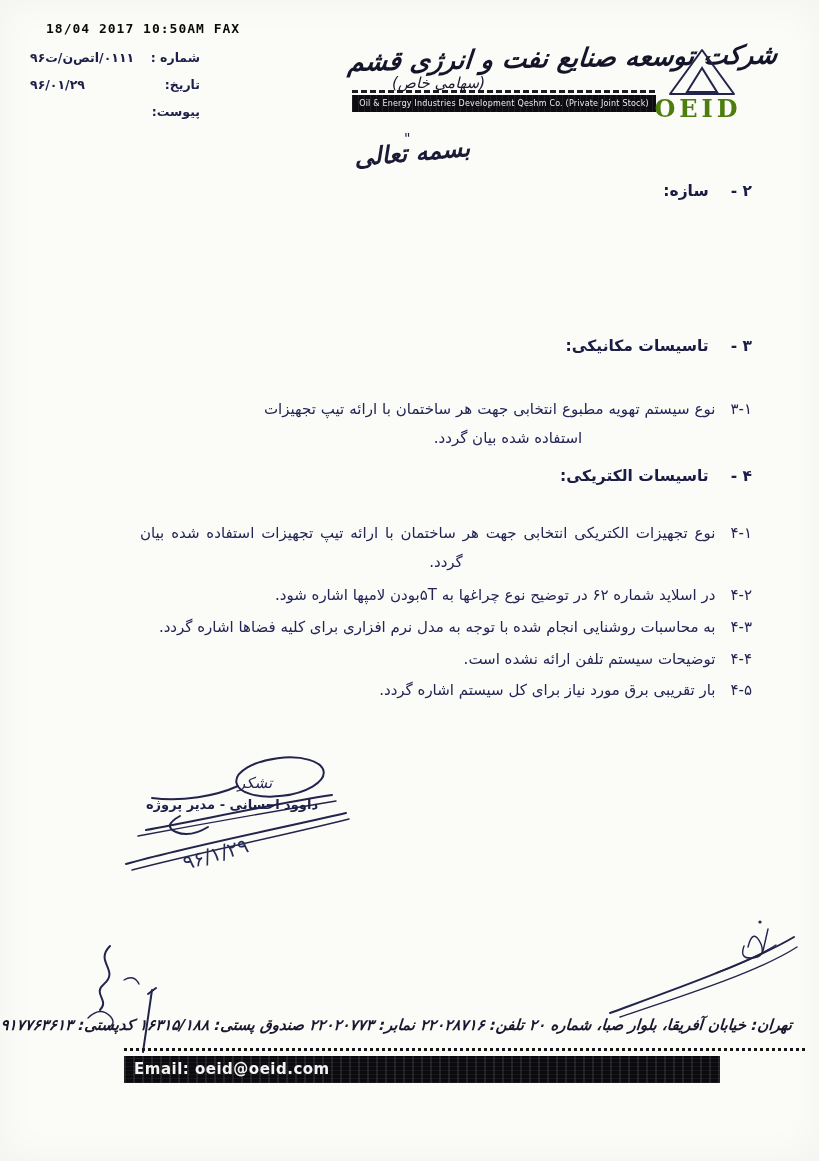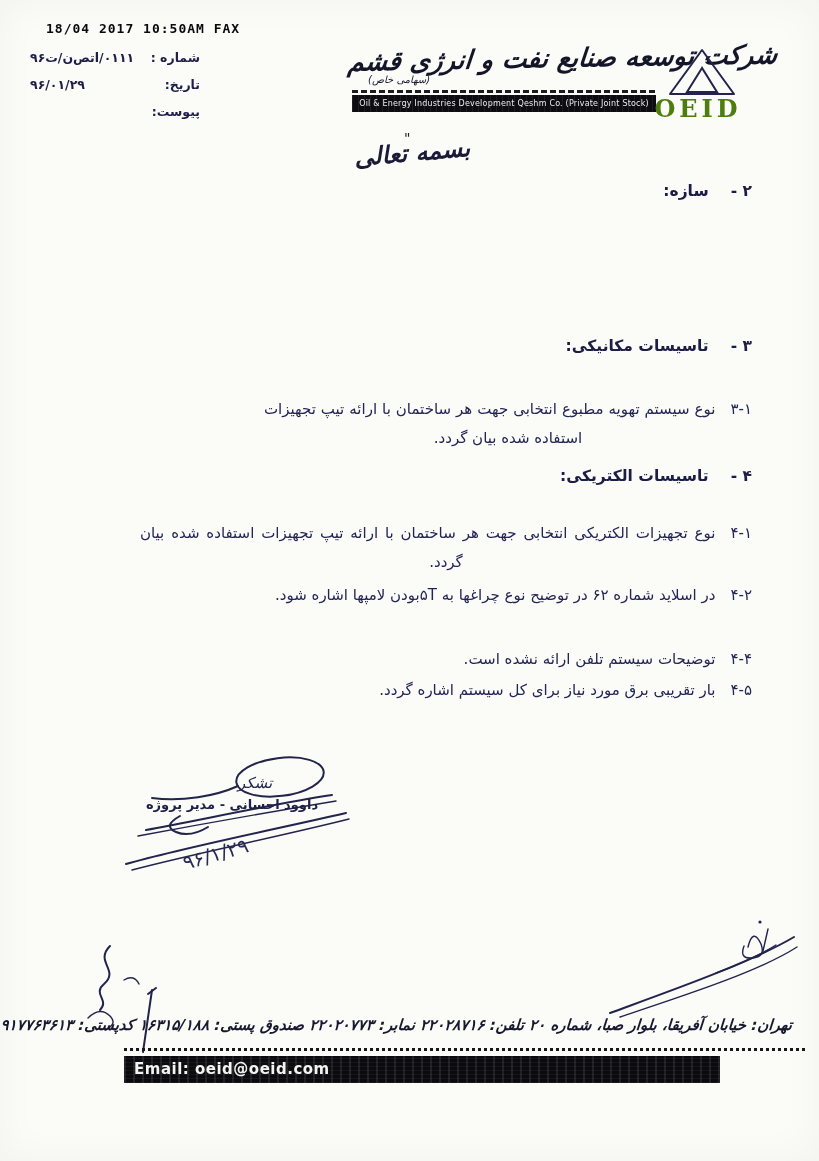--- a/index.html
+++ b/index.html
@@ -14,21 +14,21 @@
        font-weight:bold;font-size:13px;color:#0a0a0a;letter-spacing:1px;}
   
   .fields{position:absolute;left:30px;top:48px;width:170px;direction:rtl;
           font-size:12.5px;font-weight:bold;color:#1d1f4a;}
   .fieldrow{display:flex;justify-content:space-between;margin-bottom:7px;line-height:20px;}
   .fieldrow .lone{margin-right:0;}
   
   .company-fa{position:absolute;left:348px;top:44px;width:312px;text-align:center;
       font-family:"DejaVu Serif",serif;font-style:italic;font-weight:bold;font-size:26px;
       color:#15152a;transform:rotate(-1deg) skewX(-6deg);white-space:nowrap;}
-  .company-type{position:absolute;left:368px;top:74px;font-size:10px;font-style:italic;
+  .company-type{position:absolute;left:392px;top:74px;font-size:15px;font-style:italic;
       color:#1a1a30;direction:rtl;}
   .dash-rule{position:absolute;left:352px;top:90px;width:303px;border-top:3px dashed #1c1c22;}
   .banner{position:absolute;left:352px;top:95px;width:304px;height:17px;background:#0c0c11;
       color:#ececec;font-size:8px;line-height:17px;text-align:center;white-space:nowrap;
       overflow:hidden;letter-spacing:.2px;
       background-image:repeating-linear-gradient(90deg,rgba(255,255,255,.07) 0 1px,transparent 1px 6px);}
   
   .logo-svg{position:absolute;left:660px;top:42px;}
   .logo-text{position:absolute;left:648px;top:94px;width:100px;text-align:center;
       font-family:"DejaVu Serif",serif;font-weight:600;font-size:24px;letter-spacing:4px;
@@ -120,20 +120,23 @@
   <div class="heading" style="top:467px">
     <span>۴ -</span>
     <span>تاسیسات الکتریکی:</span>
   </div>
   <div class="item multi" style="top:519px;width:612px">
     <span class="num">۴-۱</span><span>نوع تجهیزات الکتریکی انتخابی جهت هر ساختمان با ارائه تیپ تجهیزات استفاده شده بیان گردد.</span>
   </div>
   <div class="item single" style="top:581px">
     <span class="num">۴-۲</span><span>در اسلاید شماره ۶۲ در توضیح نوع چراغها به ۵Tبودن لامپها اشاره شود.</span>
   </div>
+  <div class="item single" style="top:613px">
+    <span class="num">۴-۳</span><span>به محاسبات روشنایی انجام شده با توجه به مدل نرم افزاری برای کلیه فضاها اشاره گردد.</span>
+  </div>
   <div class="item single" style="top:645px">
     <span class="num">۴-۴</span><span>توضیحات سیستم تلفن ارائه نشده است.</span>
   </div>
   <div class="item single" style="top:676px">
     <span class="num">۴-۵</span><span>بار تقریبی برق مورد نیاز برای کل سیستم اشاره گردد.</span>
   </div>
 
   <svg class="sig-svg" width="240" height="150" viewBox="0 0 240 150">
     <ellipse cx="160" cy="27" rx="44" ry="19" transform="rotate(-7 160 27)"></ellipse>
     <path d="M118 36 C96 46 62 52 32 48"></path>

